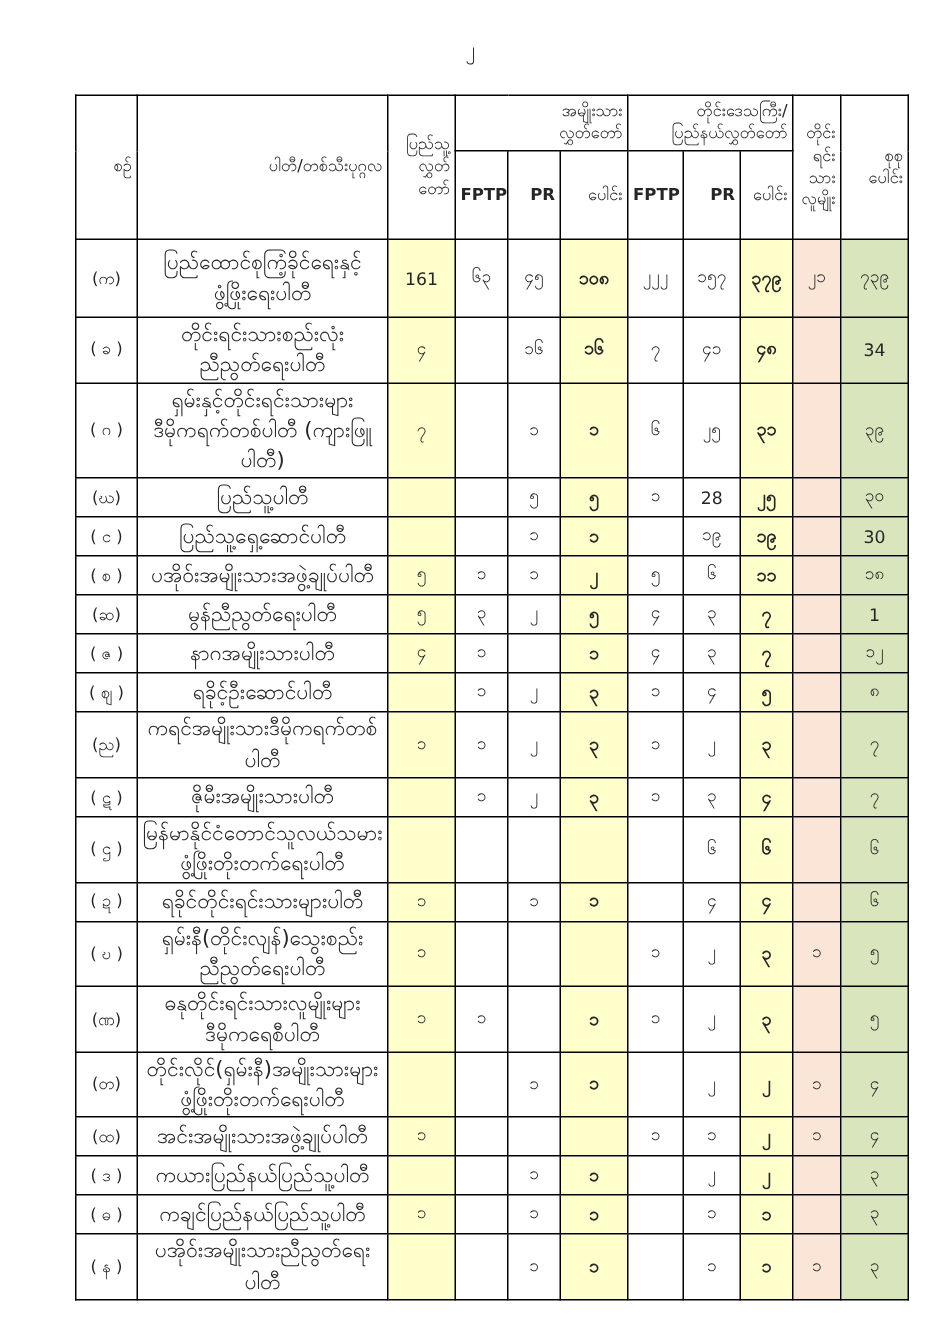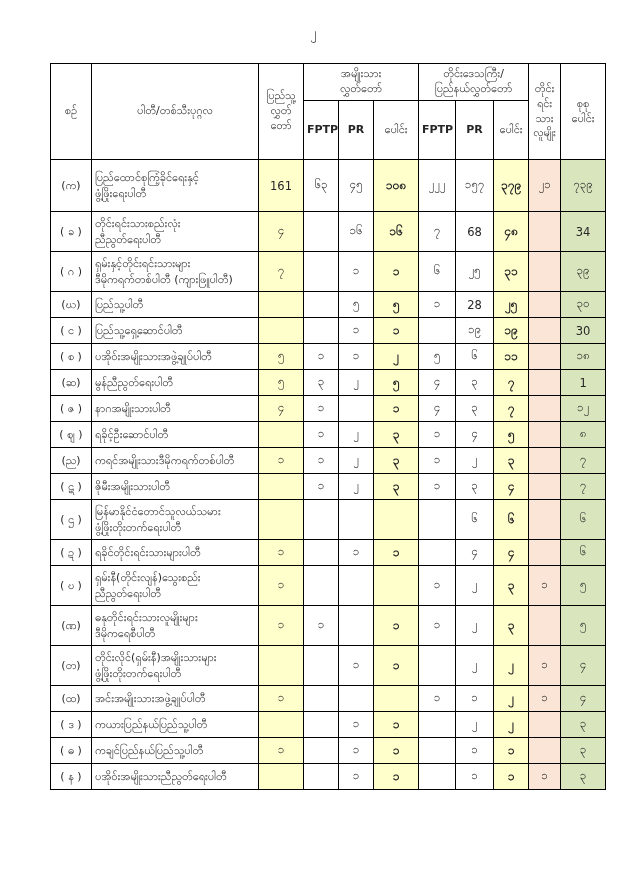--- a/index.html
+++ b/index.html
@@ -39,43 +39,43 @@
   }
   table.main th, table.main td {
     border: 1px solid var(--border);
     padding: 1px 3px;
     overflow: hidden;
     vertical-align: middle;
   }
   thead th {
     font-weight: normal;
     font-size: 11px;
-    text-align: center;
+    text-align: right;
     line-height: 1.35;
     white-space: pre-line;
     background: #ffffff;
   }
   thead tr.group-row { height: 37px; }
   thead tr.sub-row { height: 59px; }
   th.latin {
     font-weight: bold;
     font-size: 11px;
     white-space: nowrap;
   }
   tbody tr { height: 26px; }
   tbody tr.tall { height: 40px; }
   tbody tr:first-child { height: 52px; }
   td.serial {
     text-align: center;
     font-size: 11px;
     white-space: nowrap;
   }
   td.party {
-    text-align: left;
-    font-size: 11px;
+    text-align: center;
+    font-size: 14px;
     padding-left: 5px;
     line-height: 1.45;
     white-space: pre-line;
   }
   td.num {
     text-align: center;
     font-size: 11.5px;
   }
   td.bold { font-weight: bold; font-size: 12px; }
   .bg-yellow { background: var(--yellow); }
@@ -146,21 +146,21 @@
         </tr>
         <tr class="tall">
           <td class="serial">( ခ )</td>
           <td class="party">တိုင်းရင်းသားစည်းလုံး
 ညီညွတ်ရေးပါတီ</td>
           <td class="num bg-yellow">၄</td>
           <td class="num"></td>
           <td class="num">၁၆</td>
           <td class="num bold bg-yellow">၁၆</td>
           <td class="num">၇</td>
-          <td class="num">68</td>
+          <td class="num">၄၁</td>
           <td class="num bold bg-yellow">၄၈</td>
           <td class="num bg-peach"></td>
           <td class="num bg-green">34</td>
         </tr>
         <tr class="tall">
           <td class="serial">( ဂ )</td>
           <td class="party">ရှမ်းနှင့်တိုင်းရင်းသားများ
 ဒီမိုကရက်တစ်ပါတီ (ကျားဖြူပါတီ)</td>
           <td class="num bg-yellow">၇</td>
           <td class="num"></td>

